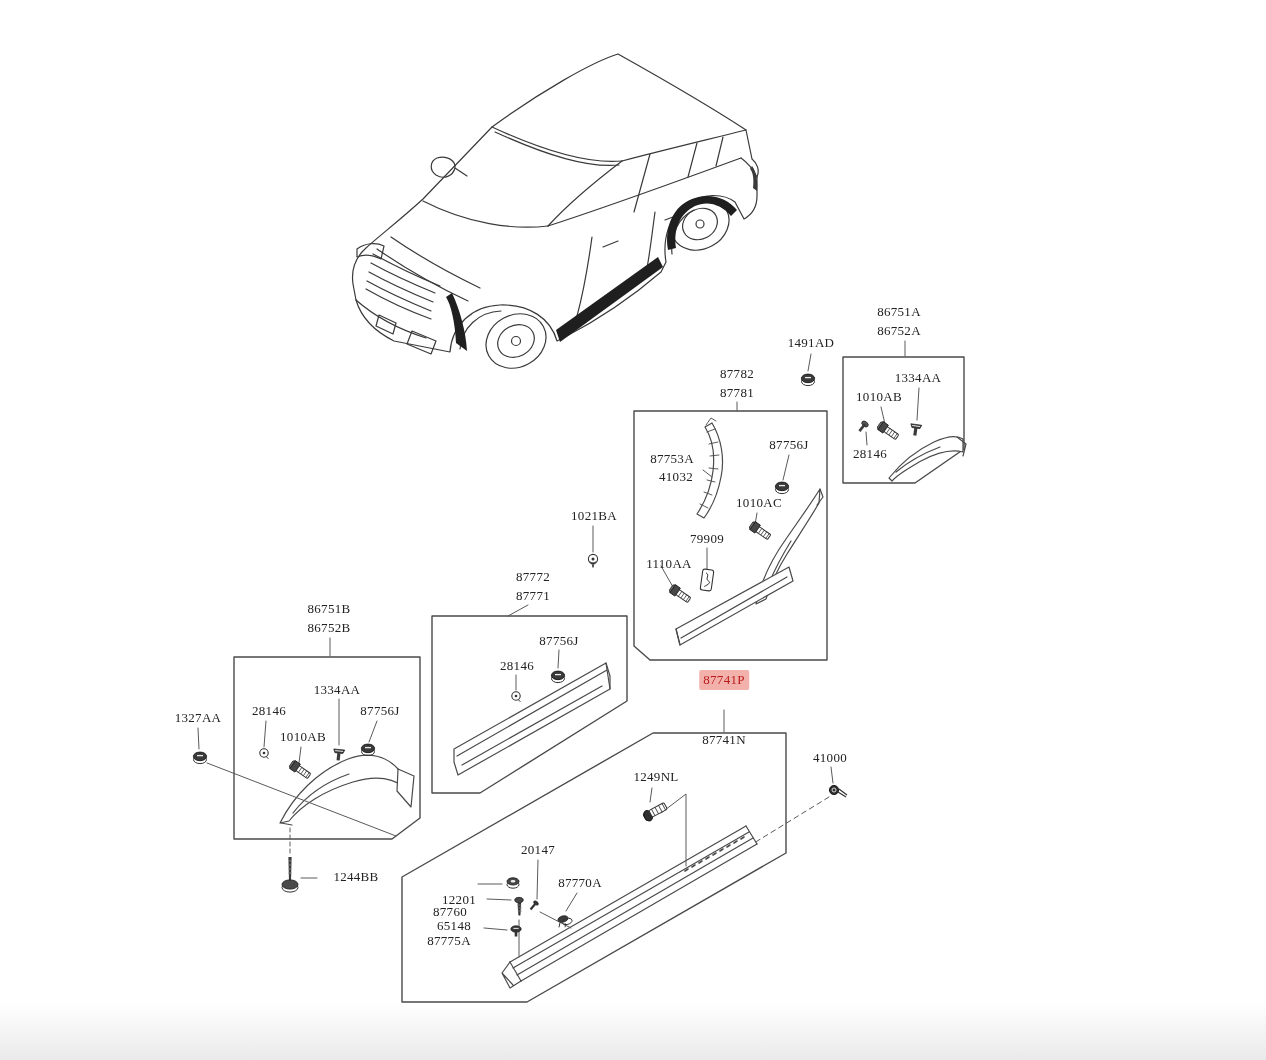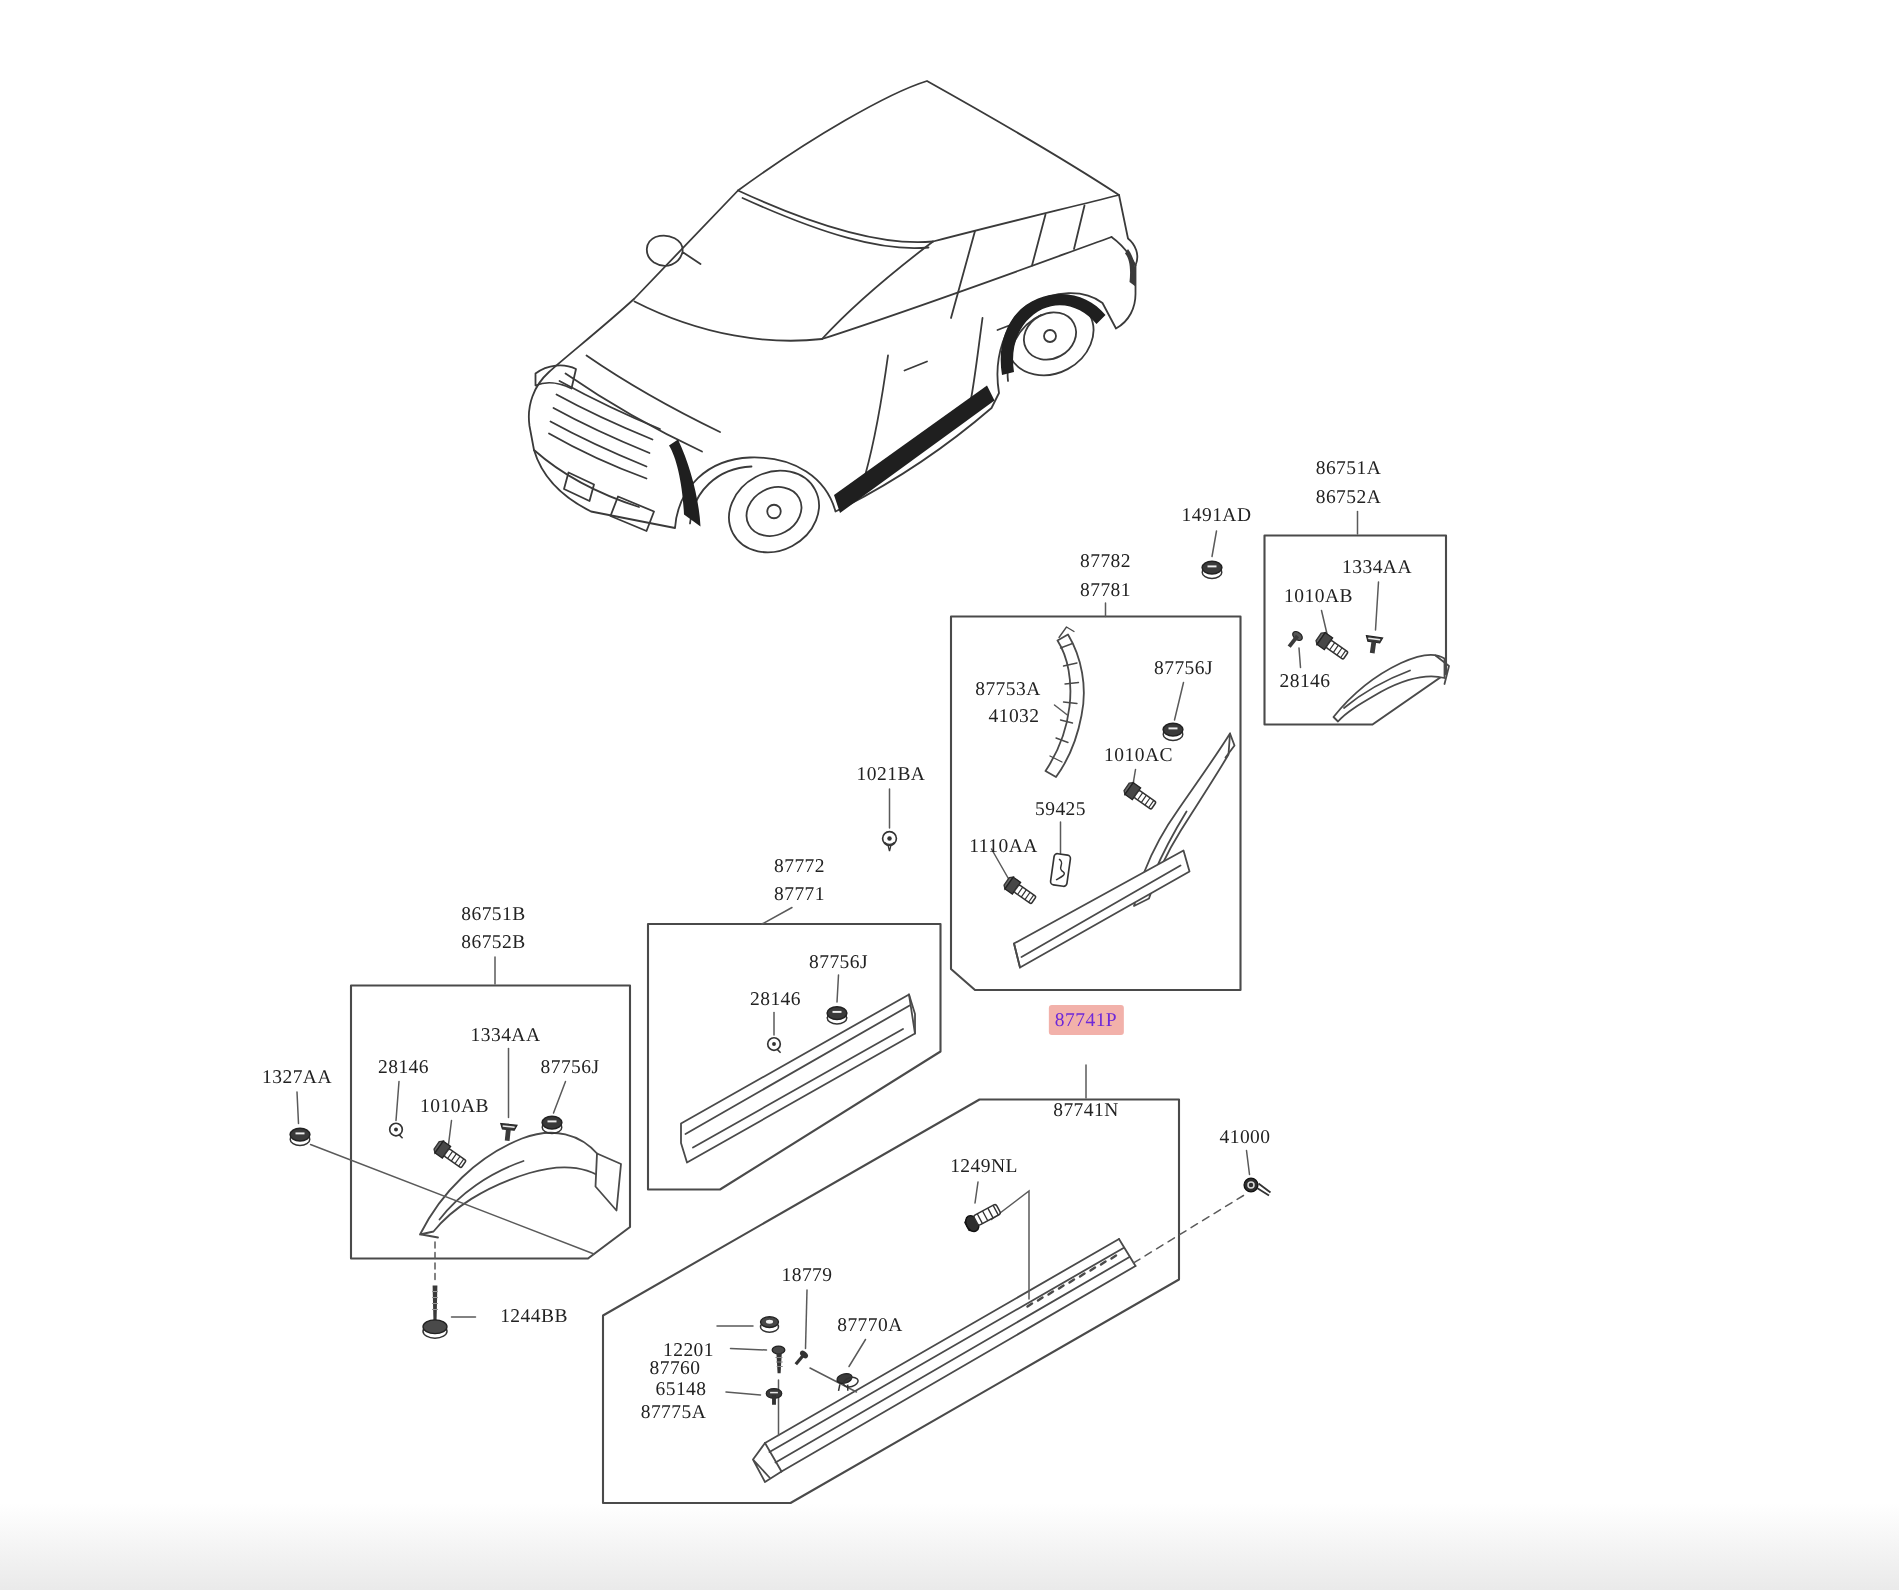--- a/index.html
+++ b/index.html
@@ -1,21 +1,21 @@
 <!DOCTYPE html>
 <html><head>
 <meta charset="utf-8">
 <style>
   html,body{margin:0;padding:0;background:#fff;}
   .stage{position:relative;width:1266px;height:1060px;background:#fff;overflow:hidden;
          font-family:"Liberation Sans",sans-serif;}
   .art{position:absolute;left:0;top:0;}
   .co{position:absolute;transform:translate(-50%,-50%);font-size:13px;line-height:20px;
       color:#222;letter-spacing:.3px;white-space:nowrap;z-index:5;font-family:Liberation Serif, serif;}
-  .co.hl{background:#F2B1AA;color:#6d28d9;padding:0 4px;border-radius:2px;}
+  .co.hl{background:#F2B1AA;color:#b91c1c;padding:0 4px;border-radius:2px;}
   .fade{position:absolute;left:0;bottom:0;width:100%;height:58px;z-index:8;pointer-events:none;
         background:linear-gradient(to bottom,rgba(233,233,233,0),rgba(230,230,230,.85));}
   svg path, svg line, svg ellipse, svg circle, svg polyline{vector-effect:non-scaling-stroke;}
 </style>
 </head>
 <body>
 
 <div class="stage">
 
 <svg class="art" width="1266" height="1060" viewBox="0 0 1266 1060">
@@ -247,40 +247,40 @@
 <div class="co" style="left:899px;top:331px">86752A</div>
 <div class="co" style="left:918px;top:378px">1334AA</div>
 <div class="co" style="left:879px;top:397px">1010AB</div>
 <div class="co" style="left:870px;top:454px">28146</div>
 <div class="co" style="left:737px;top:374px">87782</div>
 <div class="co" style="left:737px;top:393px">87781</div>
 <div class="co" style="left:672px;top:459px">87753A</div>
 <div class="co" style="left:676px;top:477px">41032</div>
 <div class="co" style="left:789px;top:445px">87756J</div>
 <div class="co" style="left:759px;top:503px">1010AC</div>
-<div class="co" style="left:707px;top:539px">59425</div>
+<div class="co" style="left:707px;top:539px">79909</div>
 <div class="co" style="left:669px;top:564px">1110AA</div>
 <div class="co" style="left:594px;top:516px">1021BA</div>
 <div class="co" style="left:533px;top:577px">87772</div>
 <div class="co" style="left:533px;top:596px">87771</div>
 <div class="co" style="left:559px;top:641px">87756J</div>
 <div class="co" style="left:517px;top:666px">28146</div>
 <div class="co" style="left:329px;top:609px">86751B</div>
 <div class="co" style="left:329px;top:628px">86752B</div>
 <div class="co" style="left:198px;top:718px">1327AA</div>
 <div class="co" style="left:269px;top:711px">28146</div>
 <div class="co" style="left:337px;top:690px">1334AA</div>
 <div class="co" style="left:380px;top:711px">87756J</div>
 <div class="co" style="left:303px;top:737px">1010AB</div>
 <div class="co" style="left:356px;top:877px">1244BB</div>
 <div class="co hl" style="left:724px;top:680px">87741P</div>
 <div class="co" style="left:724px;top:740px">87741N</div>
 <div class="co" style="left:830px;top:758px">41000</div>
 <div class="co" style="left:656px;top:777px">1249NL</div>
-<div class="co" style="left:538px;top:850px">18779</div>
+<div class="co" style="left:538px;top:850px">20147</div>
 <div class="co" style="left:450px;top:912px">87760</div>
 <div class="co" style="left:459px;top:900px">12201</div>
 <div class="co" style="left:580px;top:883px">87770A</div>
 <div class="co" style="left:454px;top:926px">65148</div>
 <div class="co" style="left:449px;top:941px">87775A</div>
 
 <div class="fade"></div>
 </div>
 
 </body></html>

